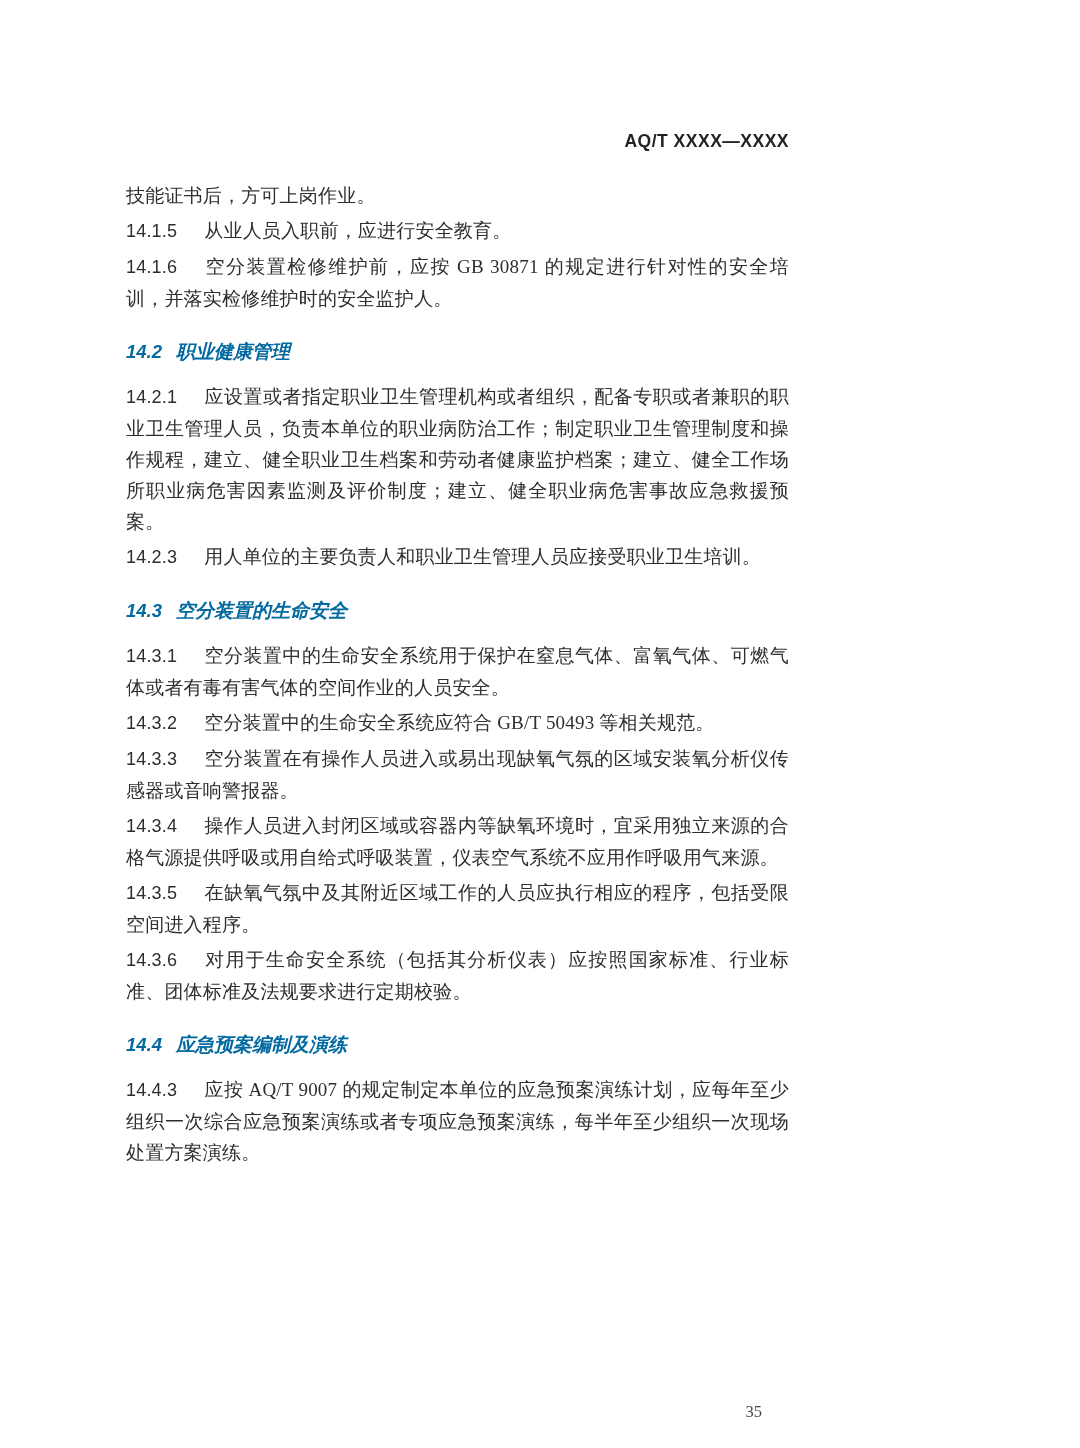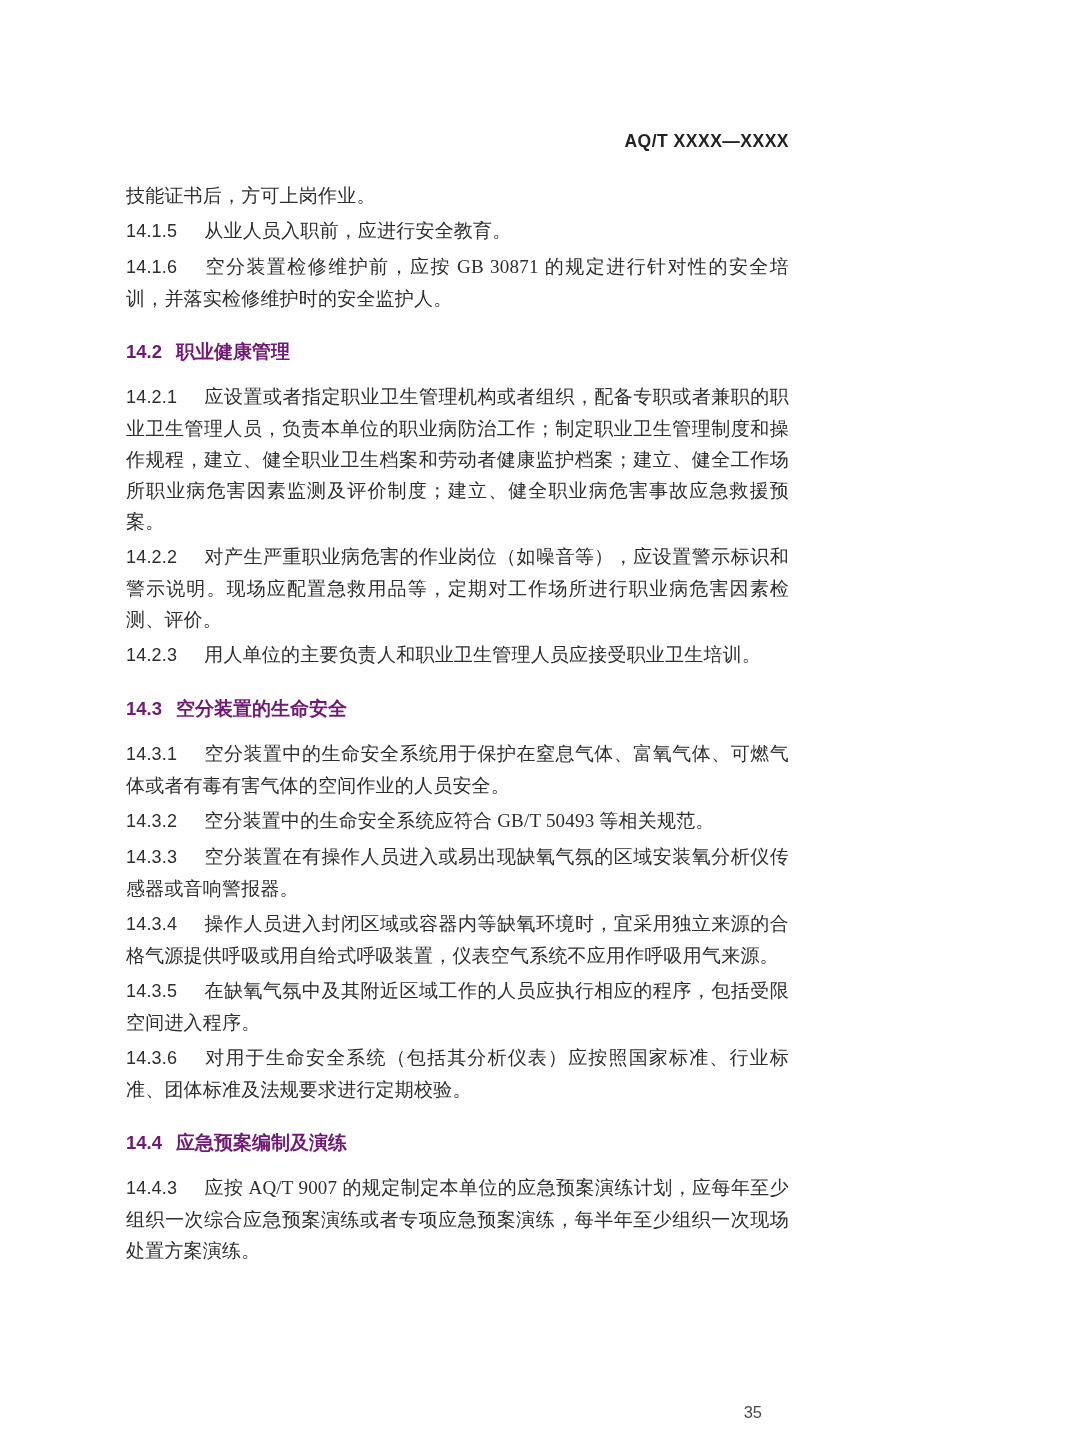--- a/index.html
+++ b/index.html
@@ -47,32 +47,33 @@
     font-size: 18px;
     margin-right: 27px;
     white-space: nowrap;
   }
   .section-heading {
     margin: 24px 0 15px 0;
     font-family: "Liberation Sans", "DejaVu Sans", sans-serif;
     font-size: 19px;
     line-height: 28px;
     font-weight: bold;
-    color: #701a75;
+    color: #0369a1;
+    font-style: italic;
   }
   .section-heading .clause-num {
     font-size: 18.5px;
     font-weight: bold;
     margin-right: 14px;
   }
   .page-number {
     position: absolute;
     right: 122px;
     bottom: 26px;
-    font-family: Liberation Sans, sans-serif;
+    font-family: Liberation Serif, serif;
     font-size: 16.5px;
     color: #4a4a4a;
   }
 </style>
 </head>
 <body>
 
 <div class="doc-page">
 
   <div class="doc-header">AQ/T XXXX—XXXX</div>
@@ -82,21 +83,20 @@
     <p class="clause"><span class="clause-text">技能证书后，方可上岗作业。</span></p>
 
     <p class="clause"><span class="clause-num">14.1.5</span><span class="clause-text">从业人员入职前，应进行安全教育。</span></p>
 
     <p class="clause"><span class="clause-num">14.1.6</span><span class="clause-text">空分装置检修维护前，应按 GB 30871 的规定进行针对性的安全培训，并落实检修维护时的安全监护人。</span></p>
 
     <div class="section-heading"><span class="clause-num">14.2</span><span class="section-title">职业健康管理</span></div>
 
     <p class="clause"><span class="clause-num">14.2.1</span><span class="clause-text">应设置或者指定职业卫生管理机构或者组织，配备专职或者兼职的职业卫生管理人员，负责本单位的职业病防治工作；制定职业卫生管理制度和操作规程，建立、健全职业卫生档案和劳动者健康监护档案；建立、健全工作场所职业病危害因素监测及评价制度；建立、健全职业病危害事故应急救援预案。</span></p>
 
-    <p class="clause"><span class="clause-num">14.2.2</span><span class="clause-text">对产生严重职业病危害的作业岗位（如噪音等），应设置警示标识和警示说明。现场应配置急救用品等，定期对工作场所进行职业病危害因素检测、评价。</span></p>
 
     <p class="clause"><span class="clause-num">14.2.3</span><span class="clause-text">用人单位的主要负责人和职业卫生管理人员应接受职业卫生培训。</span></p>
 
 
     <div class="section-heading"><span class="clause-num">14.3</span><span class="section-title">空分装置的生命安全</span></div>
 
     <p class="clause"><span class="clause-num">14.3.1</span><span class="clause-text">空分装置中的生命安全系统用于保护在窒息气体、富氧气体、可燃气体或者有毒有害气体的空间作业的人员安全。</span></p>
 
     <p class="clause"><span class="clause-num">14.3.2</span><span class="clause-text">空分装置中的生命安全系统应符合 GB/T 50493 等相关规范。</span></p>
 

